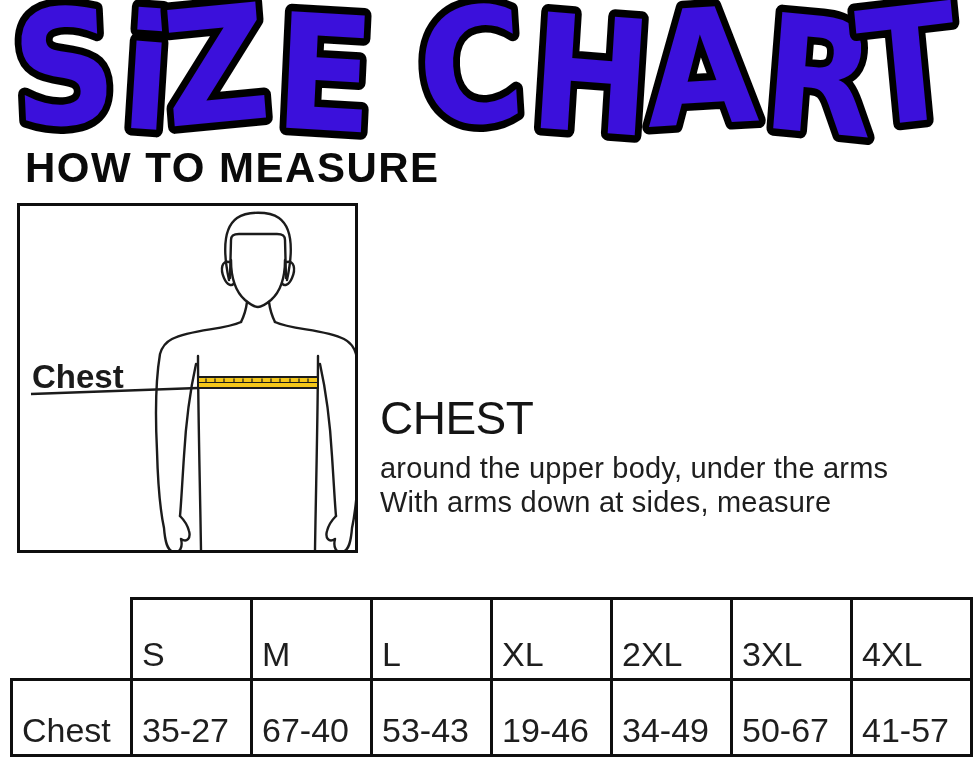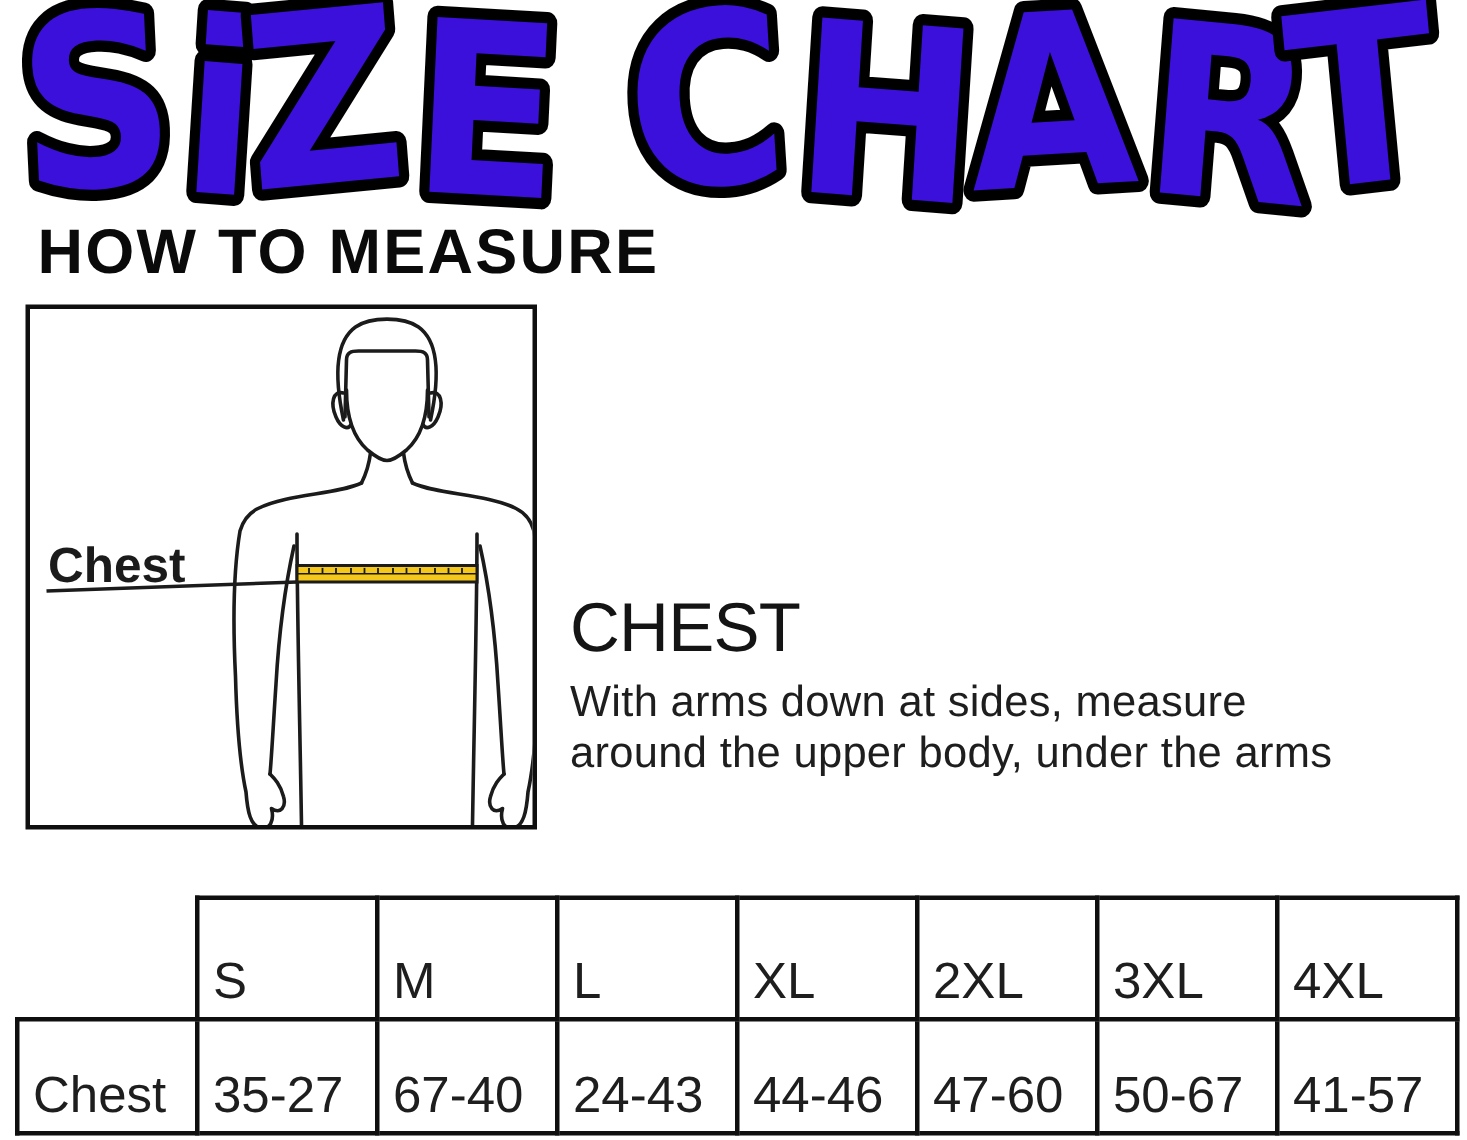--- a/index.html
+++ b/index.html
@@ -91,22 +91,22 @@
     </g>
 
     <line x1="11" y1="188" x2="178" y2="182" stroke="#1b1b1b" stroke-width="2.4"></line>
     <text x="12" y="182" font-size="33" font-weight="bold" fill="#1b1b1b" font-family="'Liberation Sans', sans-serif">Chest</text>
   </svg>
 </div>
 
 <div class="chest-section">
   <h2 class="chest-heading">CHEST</h2>
   <div class="chest-desc">
+    <div>around the upper body, under the arms</div>
     <div>With arms down at sides, measure</div>
-    <div>around the upper body, under the arms</div>
   </div>
 </div>
 
 <table class="size-table">
   <colgroup>
     <col style="width:120px">
       <col style="width:120px">
       <col style="width:120px">
     <col style="width:120px">
       <col style="width:120px">
@@ -122,20 +122,20 @@
     <th>L</th>
     <th>XL</th>
     <th>2XL</th>
     <th>3XL</th>
     <th>4XL</th>
   </tr>
   <tr class="data">
     <td>Chest</td>
     <td>35-27</td>
     <td>67-40</td>
-    <td>24-43</td>
-    <td>44-46</td>
-    <td>47-60</td>
+    <td>53-43</td>
+    <td>19-46</td>
+    <td>34-49</td>
     <td>50-67</td>
     <td>41-57</td>
   </tr>
 </tbody>
   </table>
 
 </body></html>

